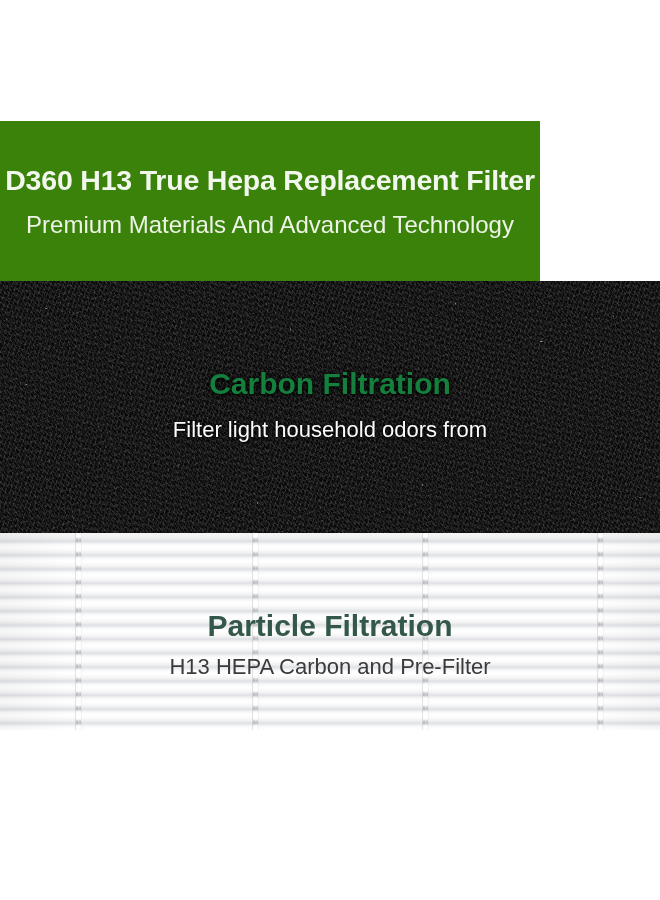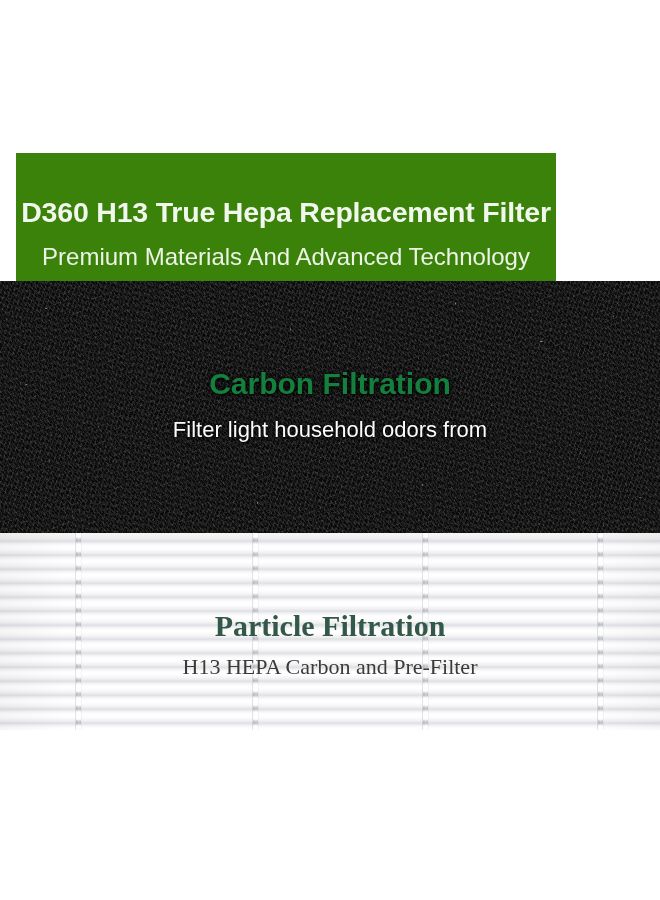--- a/index.html
+++ b/index.html
@@ -25,28 +25,27 @@
   .top-margin {
     position: absolute;
     left: 0; top: 0;
     width: 660px; height: 121px;
     background: #ffffff;
   }
 
   
   .green-banner {
     position: absolute;
-    left: 16px; top: 121px;
+    left: 0; top: 121px;
     width: 540px; height: 160px;
     background: #3a8209;
     display: flex;
     flex-direction: column;
     align-items: center;
     justify-content: center;
-    margin-top: 32px;
   }
   .banner-title {
     color: #f2f7ee;
     font-size: 28.5px;
     font-weight: bold;
     letter-spacing: -0.2px;
     text-align: center;
     margin: 0 0 14px 0;
     white-space: nowrap;
   }
@@ -143,21 +142,20 @@
   }
   .carbon-sub span { display: block; white-space: nowrap; }
 
   
   .hepa-section {
     position: absolute;
     left: 0; top: 533px;
     width: 660px; height: 197px;
     background: #fde047;
     overflow: hidden;
-    font-family: Liberation Serif, serif;
   }
   .hepa-pleats {
     position: absolute;
     inset: 0;
     background-image:
       repeating-linear-gradient(
         to bottom,
         #ffffff 0px,
         #fdfdfd 2px,
         #f4f4f5 5px,

